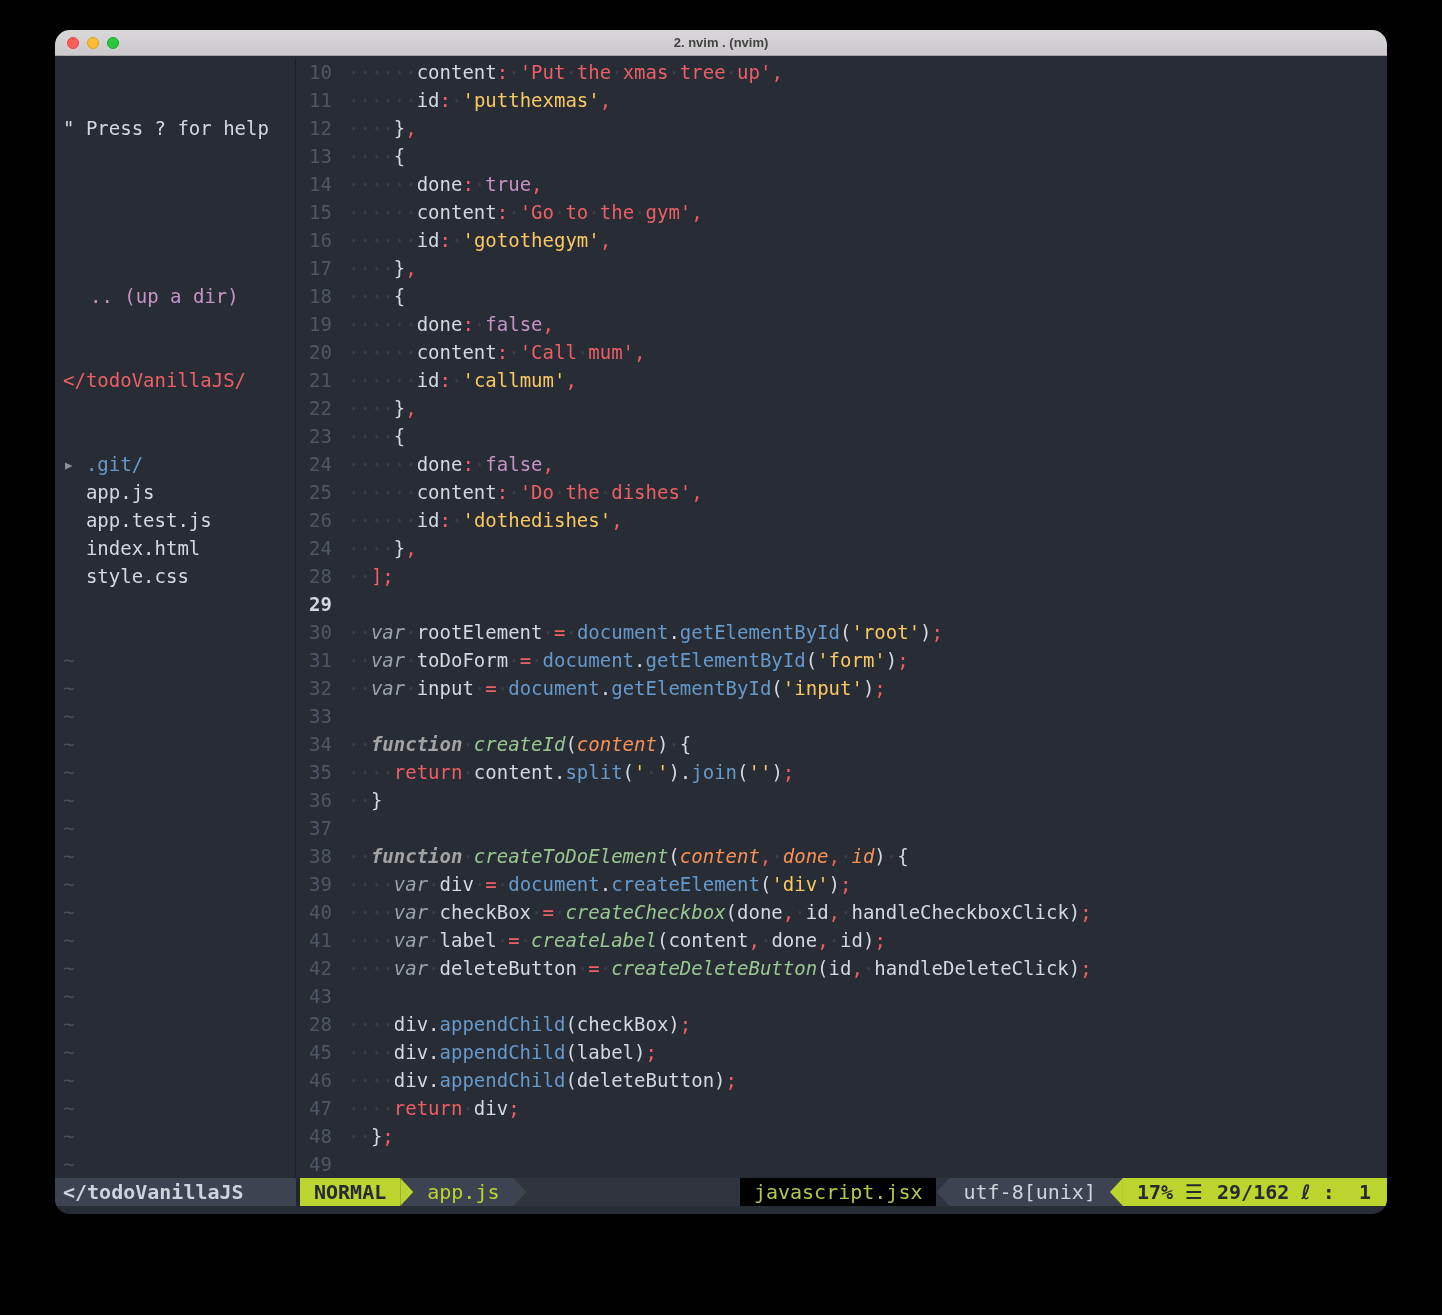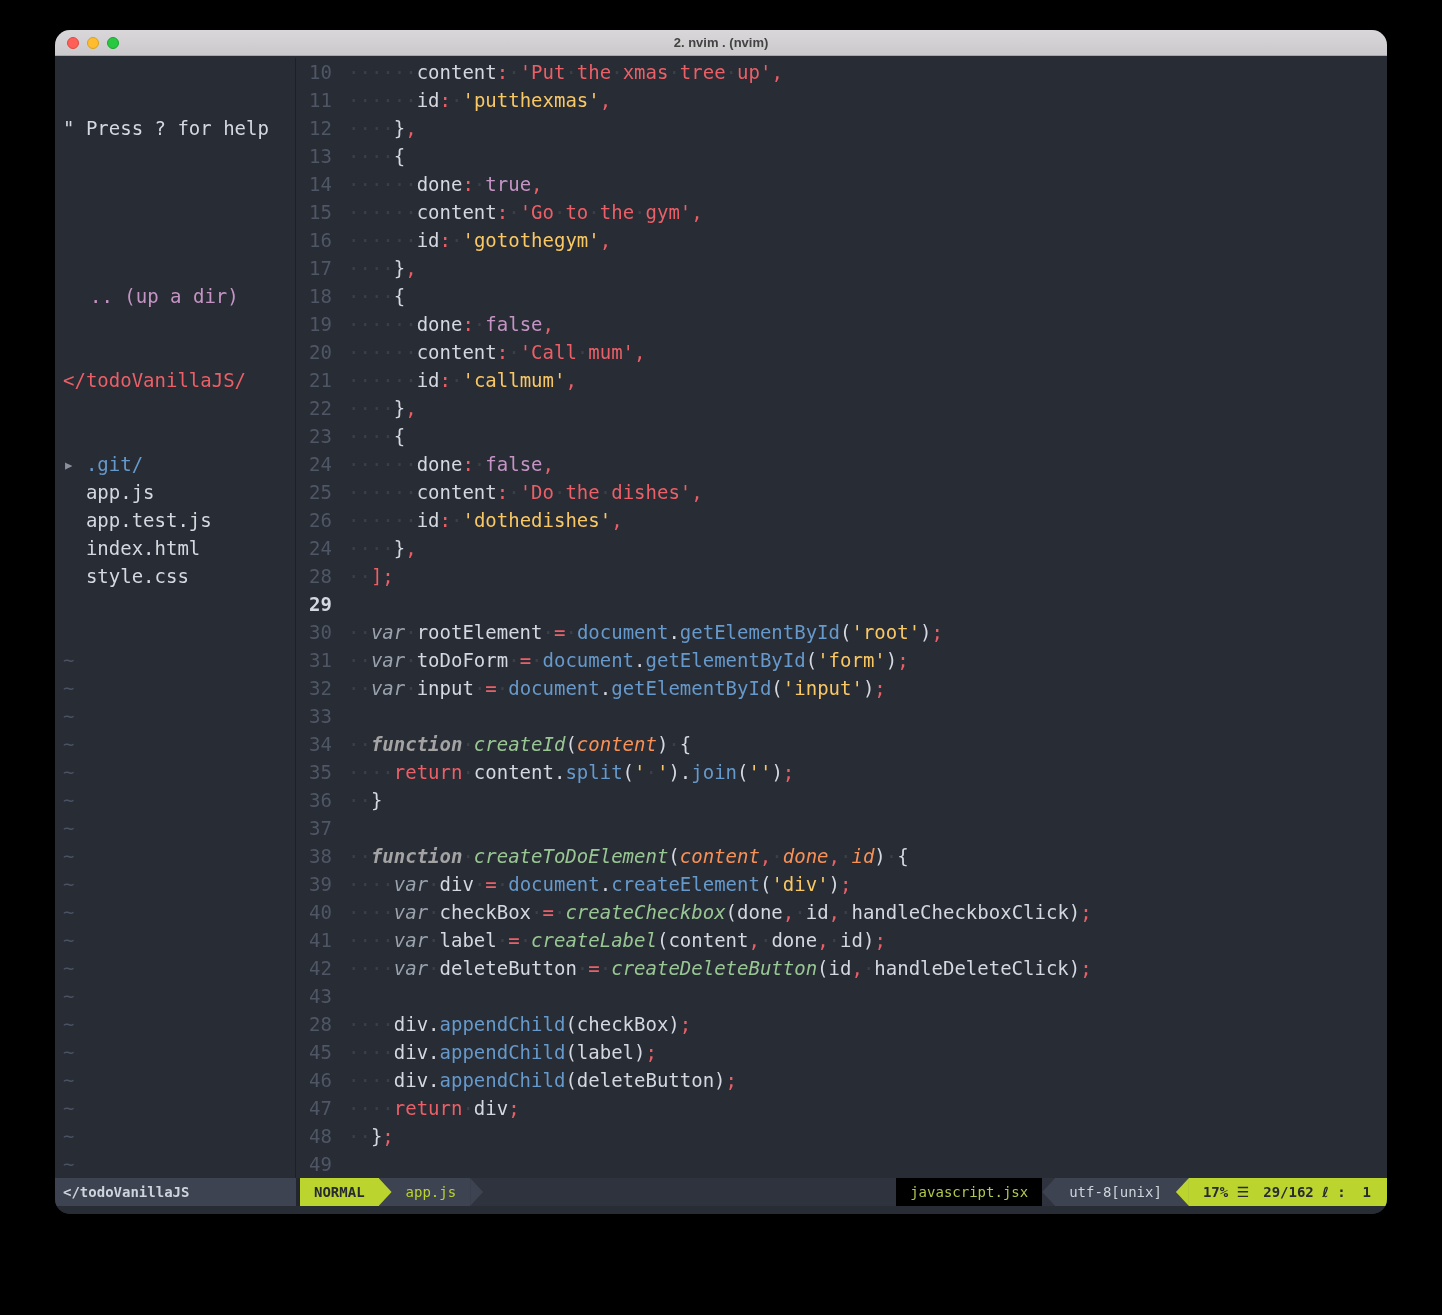--- a/index.html
+++ b/index.html
@@ -53,21 +53,21 @@
   .tk.yel { color:#fac863; }
   .tk.pur { color:#c594c5; }
   .tk.blu { color:#6699cc; }
   .tk.grn { color:#99c794;font-style:italic; }
   .tk.gri { color:#a3a3a3; font-style:italic;font-weight:bold; }
   .tk.ori { color:#f99157; font-style:italic; }
   .tk.var { color:#9aa2ad; font-style:italic; }
   .dot { color:#3b4048; font-style:normal; }
 
   
-  .statusbar { flex:0 0 28px; height:28px; display:flex; font-size:14px; }
+  .statusbar { flex:0 0 28px; height:28px; display:flex; font-size:20px; }
   .sb-left {
     width:241px; flex:0 0 241px; background:#3d4350; color:#ced4dc;
     line-height:28px; padding-left:8px; white-space:pre; font-weight:bold;
   }
   .sb-gap { width:4px; flex:0 0 4px; background:#22262e; }
   .sb-main { flex:1 1 auto; display:flex; background:#2e333d; line-height:28px; }
   .seg { padding:0 14px; white-space:pre; }
   .seg-mode { background:#bcd42e; color:#262a31; font-weight:bold; }
   .seg-file { background:#3d4350; color:#bcd42e; }
   .seg-spacer { flex:1 1 auto; background:#2e333d; }

